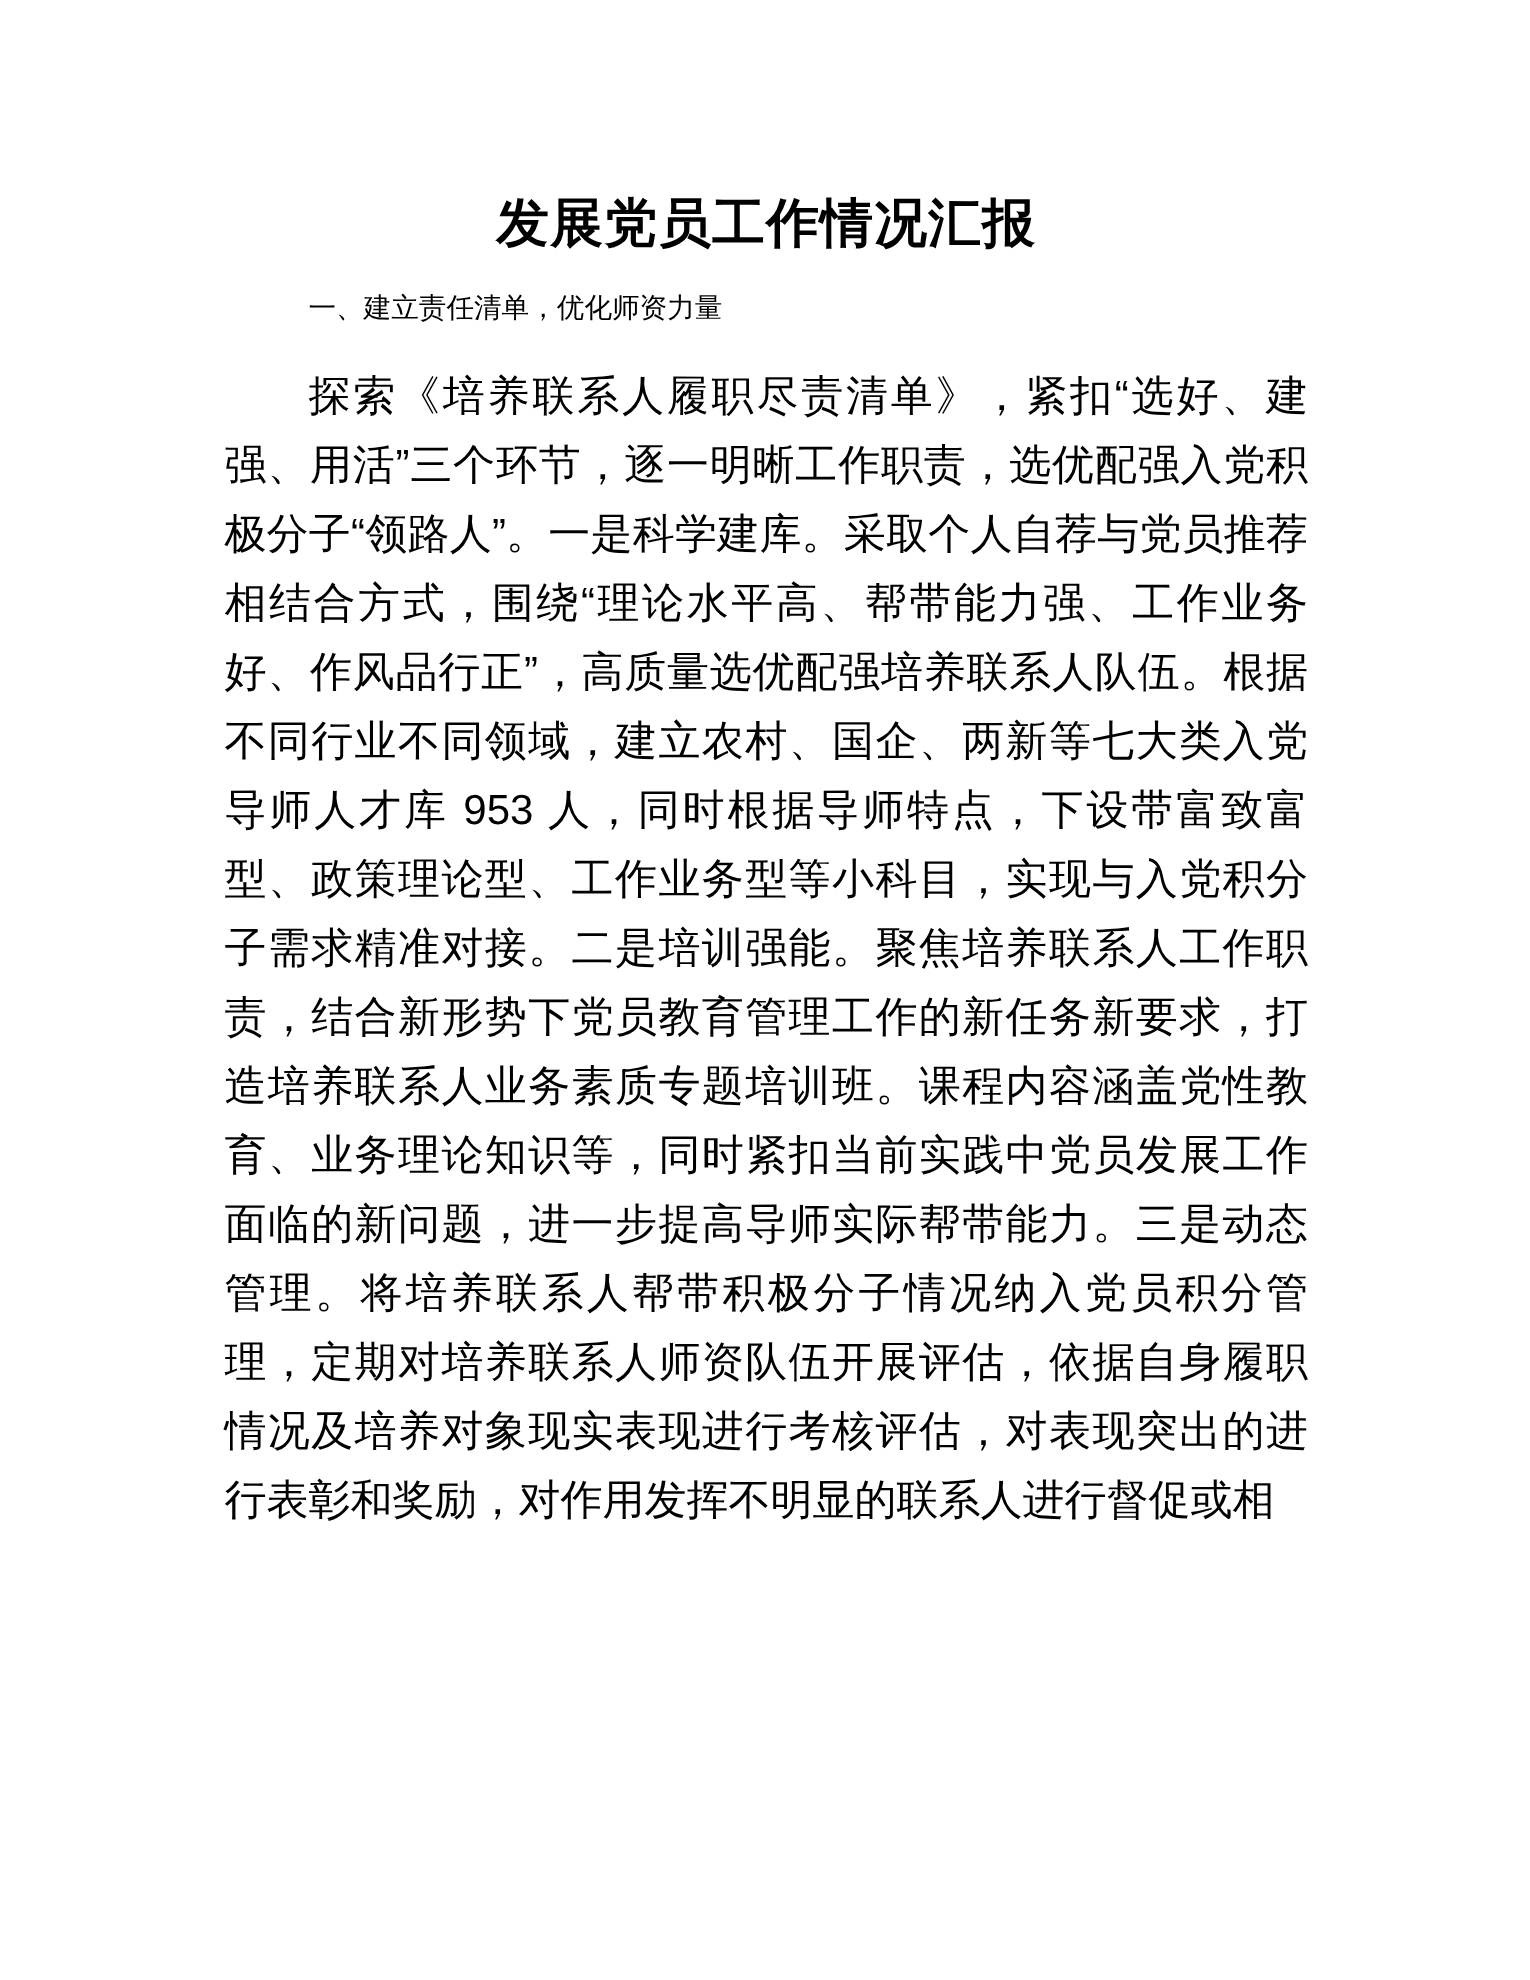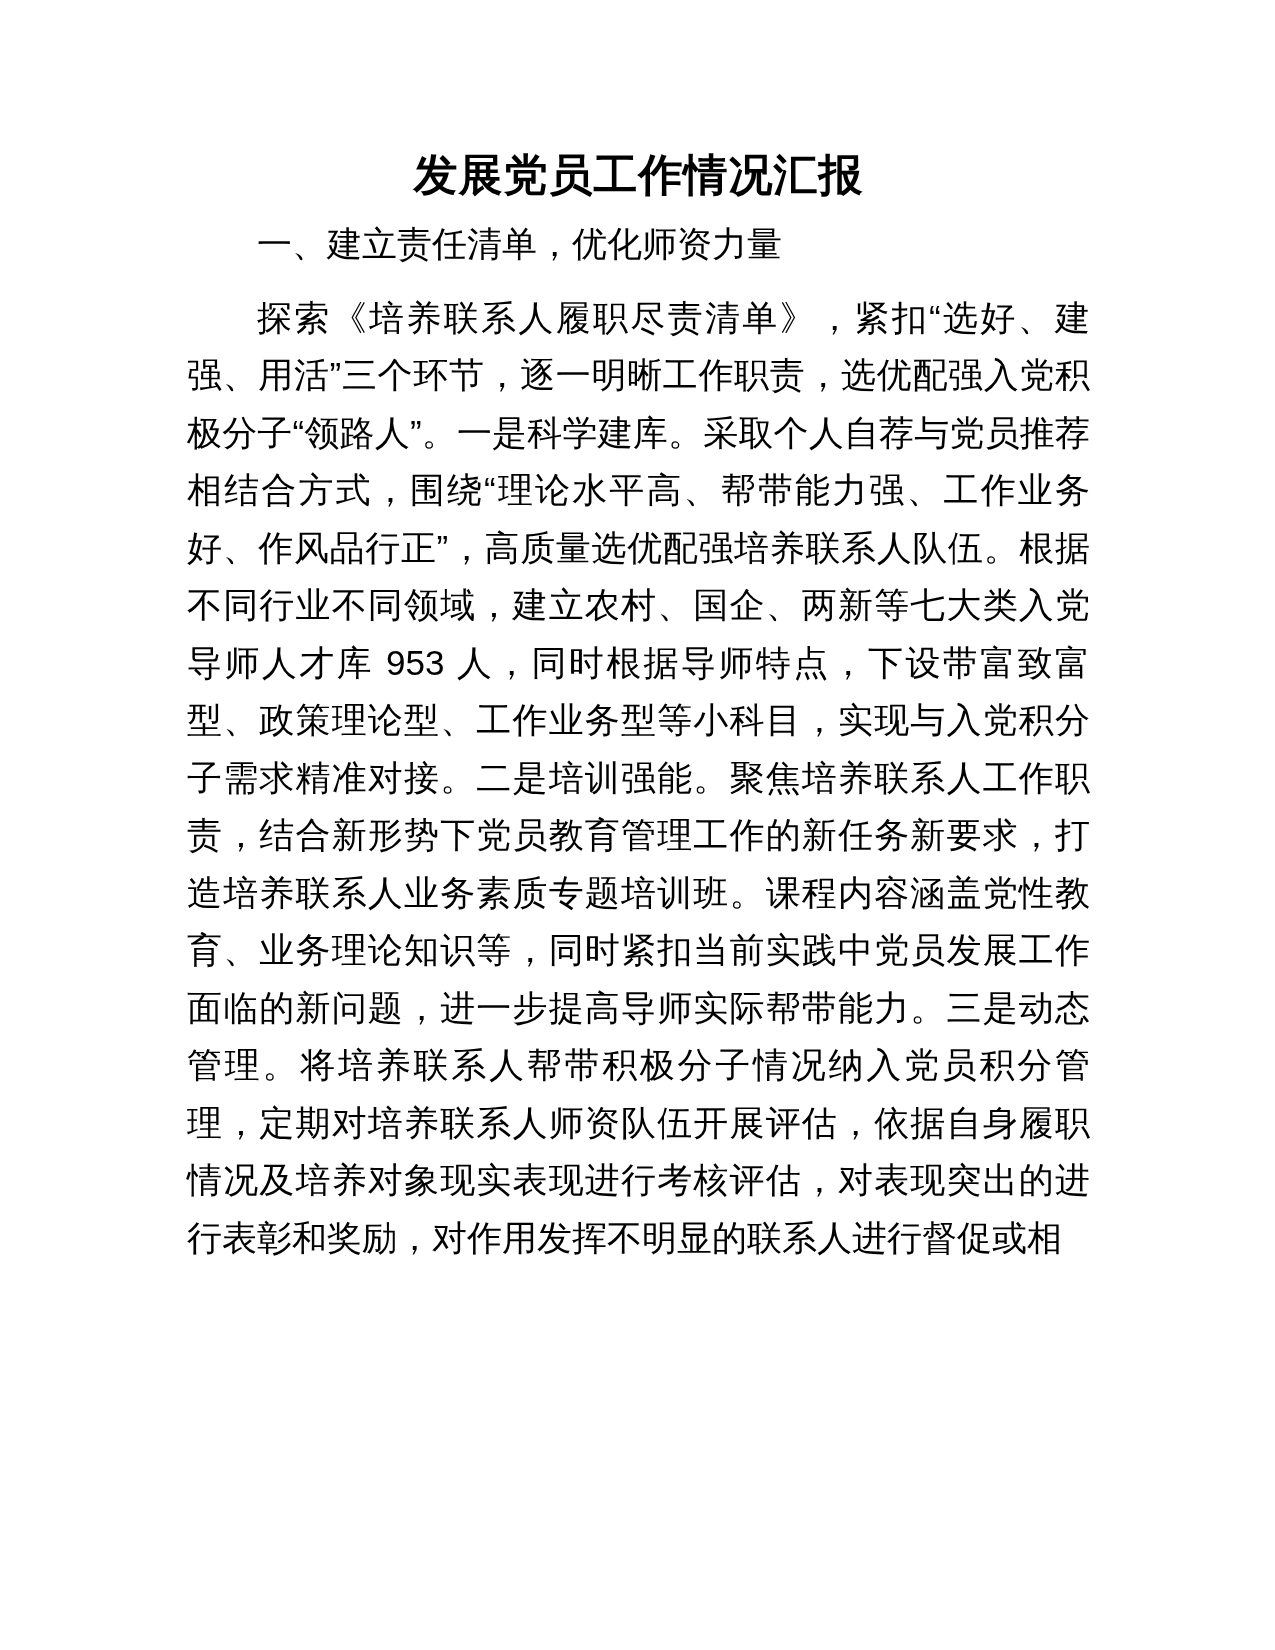--- a/index.html
+++ b/index.html
@@ -12,21 +12,21 @@
     width: 1275px;
     height: 1650px;
     box-sizing: border-box;
     background: #ffffff;
     color: #000000;
     padding: 146px 185px 0 187px;
     overflow: hidden;
     font-family: "Liberation Sans", "DejaVu Sans", sans-serif;
   }
   .doc-title {
-    margin: 0;
+    margin: 12px;
     font-size: 44px;
     line-height: 58px;
     font-weight: 700;
     text-align: center;
     letter-spacing: 1px;
     white-space: nowrap;
   }
   .para {
     margin: 0;
     font-size: 35px;
@@ -34,21 +34,21 @@
     font-weight: 400;
     text-align: justify;
     text-indent: 70px;
     word-break: break-all;
   }
   .para.intro {
     margin-top: 27px;
   }
   .section-heading {
     margin: 11px 0 16px 0;
-    font-size: 35px;
+    font-size: 23px;
     line-height: 57.5px;
     font-weight: 400;
     text-indent: 70px;
     text-align: left;
     white-space: nowrap;
   }
 </style>
 </head>
 <body>
 

